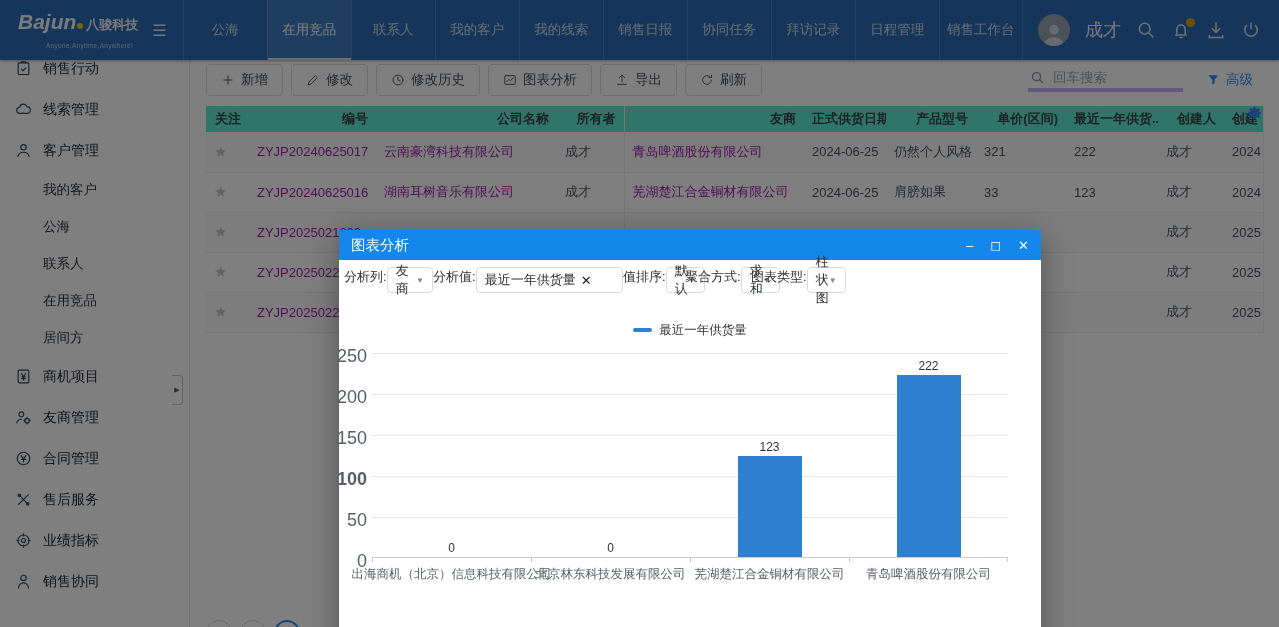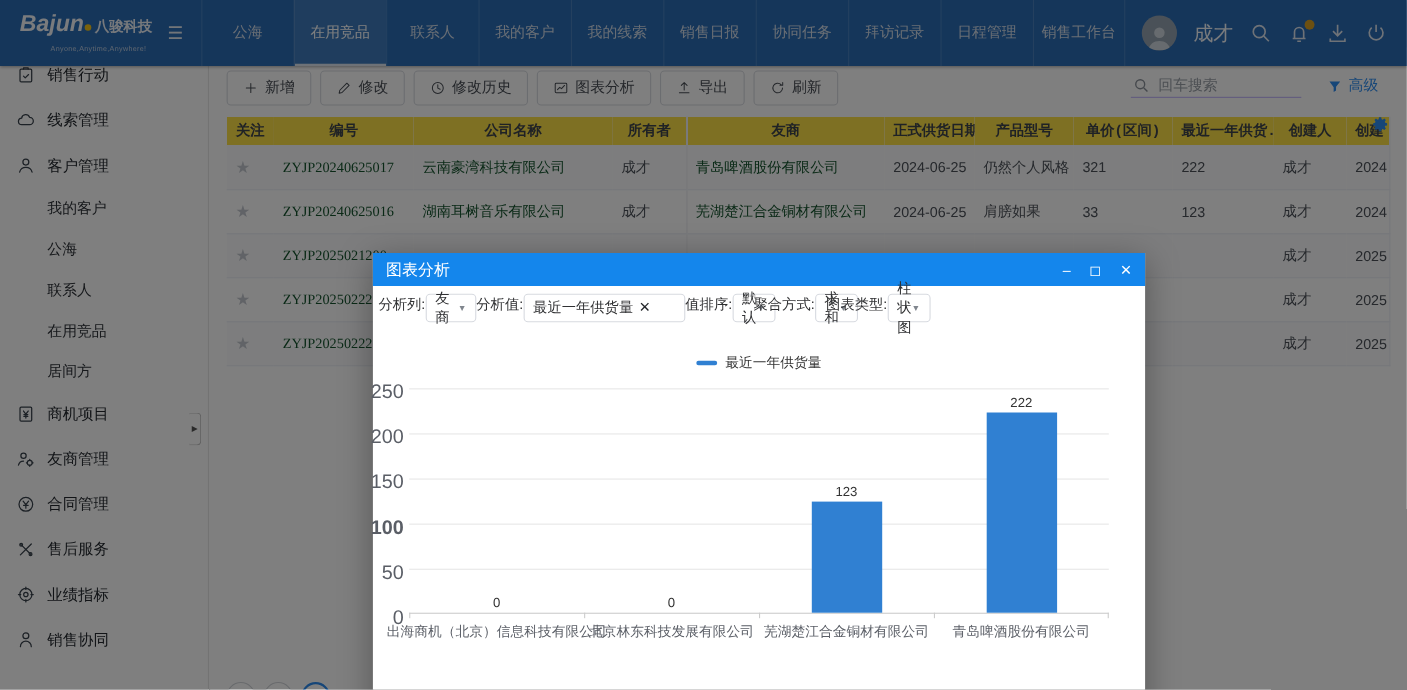--- a/index.html
+++ b/index.html
@@ -43,38 +43,38 @@
               border:1px solid #c4c4c4; border-left:none; border-radius:0 4px 4px 0; z-index:6;
               display:flex; align-items:center; justify-content:center; font-size:7px; color:#555; cursor:pointer; }
 
   
   .main { position:absolute; left:191px; top:43px; right:0; bottom:0; background:#fff; }
   .toolbar { position:relative; padding:21px 15px 10px; display:flex; gap:8px; }
   .btn { display:inline-flex; align-items:center; gap:6px; height:32px; padding:0 14px;
          border:1px solid #d7dae0; border-radius:4px; background:#fff; font-size:13.5px; color:#484d55; cursor:pointer; }
   .btn svg { width:14px; height:14px; }
   .search-area { position:absolute; right:26px; top:24px; display:flex; align-items:center; }
-  .search-box { display:flex; align-items:center; gap:8px; border-bottom:1px solid #c4b5fd; padding:3px 2px; }
+  .search-box { display:flex; align-items:center; gap:8px; border-bottom:4px solid #c4b5fd; padding:3px 2px; }
   .search-box svg { width:15px; height:15px; color:#8a9099; }
   .search-box input { border:none; outline:none; width:128px; font-size:13.5px; color:#606266;
                       font-family:inherit; background:transparent; }
   .search-box input::placeholder { color:#9aa0a8; }
   .adv { display:flex; gap:6px; color:#2d8cf0; font-size:13.5px; align-items:center; margin-left:24px; cursor:pointer; }
   .adv svg { width:13px; height:13px; }
   .gear { position:absolute; top:62px; right:16px; width:16px; height:16px; color:#2d8cf0; cursor:pointer; }
 
   table.grid { border-collapse:collapse; table-layout:fixed; margin-left:15px; width:1057px; font-size:13px; }
-  .grid th { height:26px; background:#fde047; font-weight:bold; color:#3f444b; text-align:center;
-             padding:0 8px; white-space:nowrap; overflow:hidden;font-family:Liberation Mono, monospace; }
+  .grid th { height:26px; background:#5eead4; font-weight:bold; color:#3f444b; text-align:right;
+             padding:0 8px; white-space:nowrap; overflow:hidden; }
   .grid td { height:40px; border-bottom:1px solid #ebeef5; padding:0 8px; color:#4c5159;
              white-space:nowrap; overflow:hidden; }
   .grid tr.striped td { background:#fafbfc; }
   .grid th:nth-child(5), .grid td:nth-child(5) { border-left:1px solid #e9ecf0; }
   .grid th:last-child, .grid td:last-child { border-right:1px solid #ebeef5; }
-  .link { color:#14532d; cursor:pointer;font-family:Liberation Serif, serif; }
+  .link { color:#a21caf; cursor:pointer; }
   .star { color:#c3c7ce; font-size:15px; cursor:pointer; }
   .pagination { position:absolute; left:15px; top:577px; display:flex; gap:8px; }
   .page-circle { width:26px; height:26px; border-radius:50%; border:1px solid #d2d5da; background:#fff; cursor:pointer; }
   .page-circle.active { border:2px solid #2d8cf0; }
 
   
   .overlay { position:absolute; inset:0; background:rgba(0,0,0,.5); z-index:40; }
   .modal { position:absolute; left:339px; top:230px; width:702px; height:500px; background:#fff;
            z-index:50; box-shadow:0 6px 30px rgba(0,0,0,.35); }
   .modal-header { height:30px; background:#1486ec; color:#fff; display:flex; align-items:center; padding:0 12px; }

